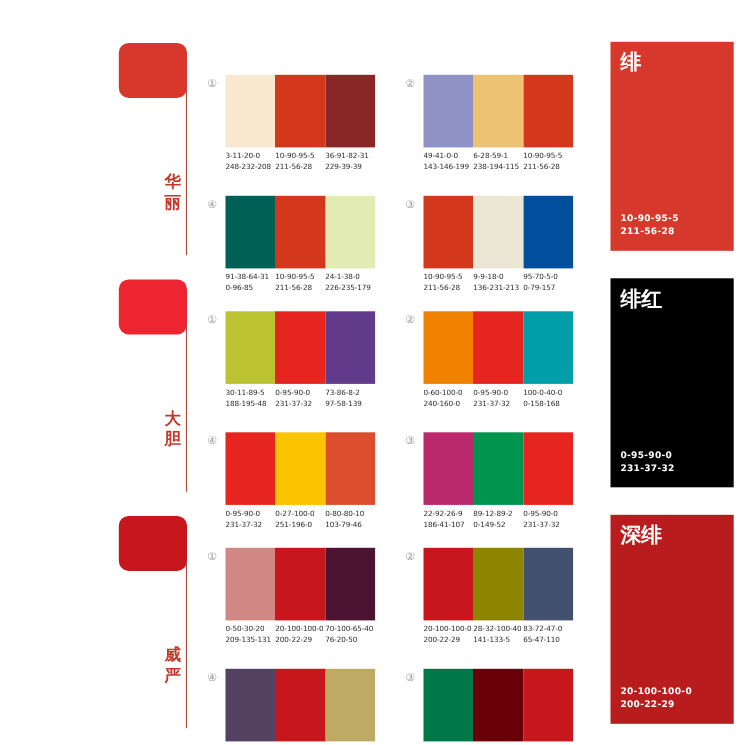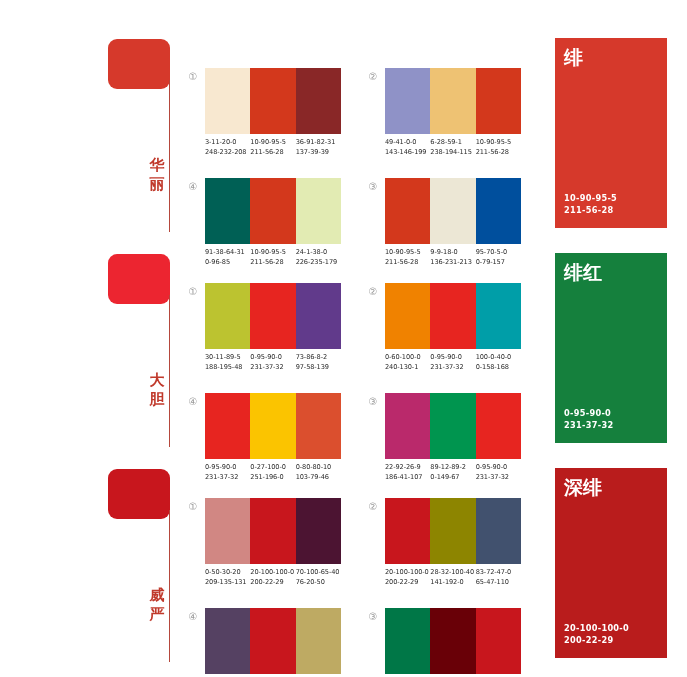--- a/index.html
+++ b/index.html
@@ -170,21 +170,21 @@
           <div class="code-col">
             <span class="cmyk">3-11-20-0</span>
             <span class="rgb">248-232-208</span>
           </div>
           <div class="code-col">
             <span class="cmyk">10-90-95-5</span>
             <span class="rgb">211-56-28</span>
           </div>
           <div class="code-col">
             <span class="cmyk">36-91-82-31</span>
-            <span class="rgb">137-39-39</span>
+            <span class="rgb">229-39-39</span>
           </div>
         </div>
       </div>
       <div class="palette" style="left: 366px; top: 38px;">
         <div class="num">②</div>
         <div class="swatch-row">
           <div class="sw" style="background: rgb(143, 146, 199);"></div>
           <div class="sw" style="background: rgb(238, 194, 115);"></div>
           <div class="sw" style="background: rgb(211, 56, 28);"></div>
         </div>
@@ -289,21 +289,21 @@
       <div class="palette" style="left: 366px; top: 38px;">
         <div class="num">②</div>
         <div class="swatch-row">
           <div class="sw" style="background: rgb(240, 130, 0);"></div>
           <div class="sw" style="background: rgb(231, 37, 32);"></div>
           <div class="sw" style="background: rgb(0, 158, 168);"></div>
         </div>
         <div class="codes">
           <div class="code-col">
             <span class="cmyk">0-60-100-0</span>
-            <span class="rgb">240-130-1</span>
+            <span class="rgb">240-160-0</span>
           </div>
           <div class="code-col">
             <span class="cmyk">0-95-90-0</span>
             <span class="rgb">231-37-32</span>
           </div>
           <div class="code-col">
             <span class="cmyk">100-0-40-0</span>
             <span class="rgb">0-158-168</span>
           </div>
         </div>
@@ -337,29 +337,29 @@
           <div class="sw" style="background: rgb(0, 149, 79);"></div>
           <div class="sw" style="background: rgb(231, 37, 32);"></div>
         </div>
         <div class="codes">
           <div class="code-col">
             <span class="cmyk">22-92-26-9</span>
             <span class="rgb">186-41-107</span>
           </div>
           <div class="code-col">
             <span class="cmyk">89-12-89-2</span>
-            <span class="rgb">0-149-67</span>
+            <span class="rgb">0-149-52</span>
           </div>
           <div class="code-col">
             <span class="cmyk">0-95-90-0</span>
             <span class="rgb">231-37-32</span>
           </div>
         </div>
       </div>
-      <div class="bigpanel" style="background: #15803d;">
+      <div class="bigpanel" style="background: #000000;">
         <div class="bp-title">绯红</div>
         <div class="bp-codes">
           <span>0-95-90-0</span>
           <span>231-37-32</span>
         </div>
       </div>
     </div>
     <div class="section" style="top: 460px;">
       <div class="flag-col">
         <div class="flag-swatch" style="background: rgb(200, 22, 29);"></div>
@@ -398,21 +398,21 @@
           <div class="sw" style="background: rgb(141, 133, 0);"></div>
           <div class="sw" style="background: rgb(65, 81, 110);"></div>
         </div>
         <div class="codes">
           <div class="code-col">
             <span class="cmyk">20-100-100-0</span>
             <span class="rgb">200-22-29</span>
           </div>
           <div class="code-col">
             <span class="cmyk">28-32-100-40</span>
-            <span class="rgb">141-192-0</span>
+            <span class="rgb">141-133-5</span>
           </div>
           <div class="code-col">
             <span class="cmyk">83-72-47-0</span>
             <span class="rgb">65-47-110</span>
           </div>
         </div>
       </div>
       <div class="palette" style="left: 186px; top: 148px;">
         <div class="num">④</div>
         <div class="swatch-row">

